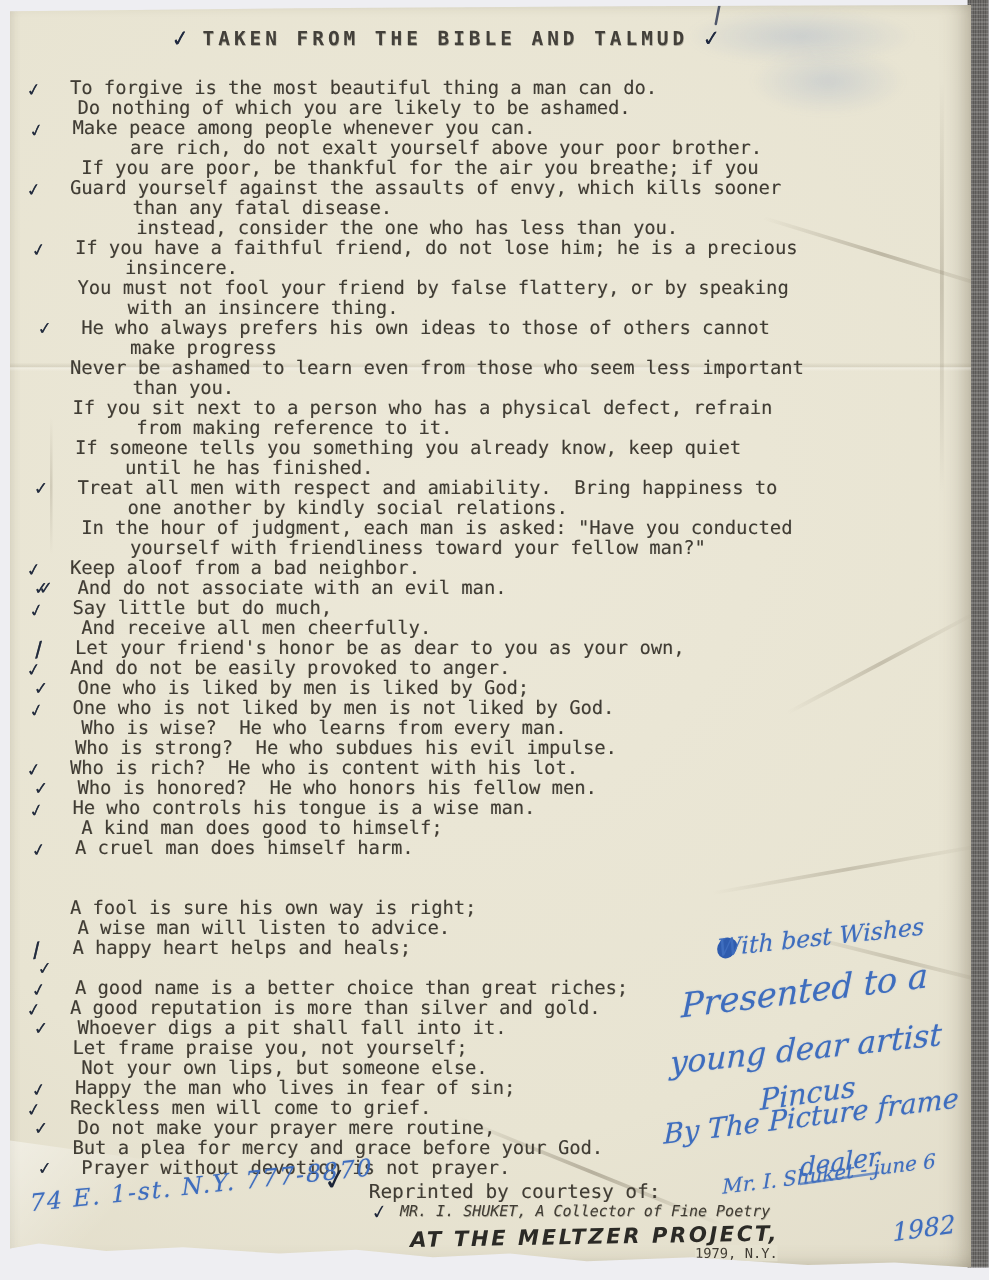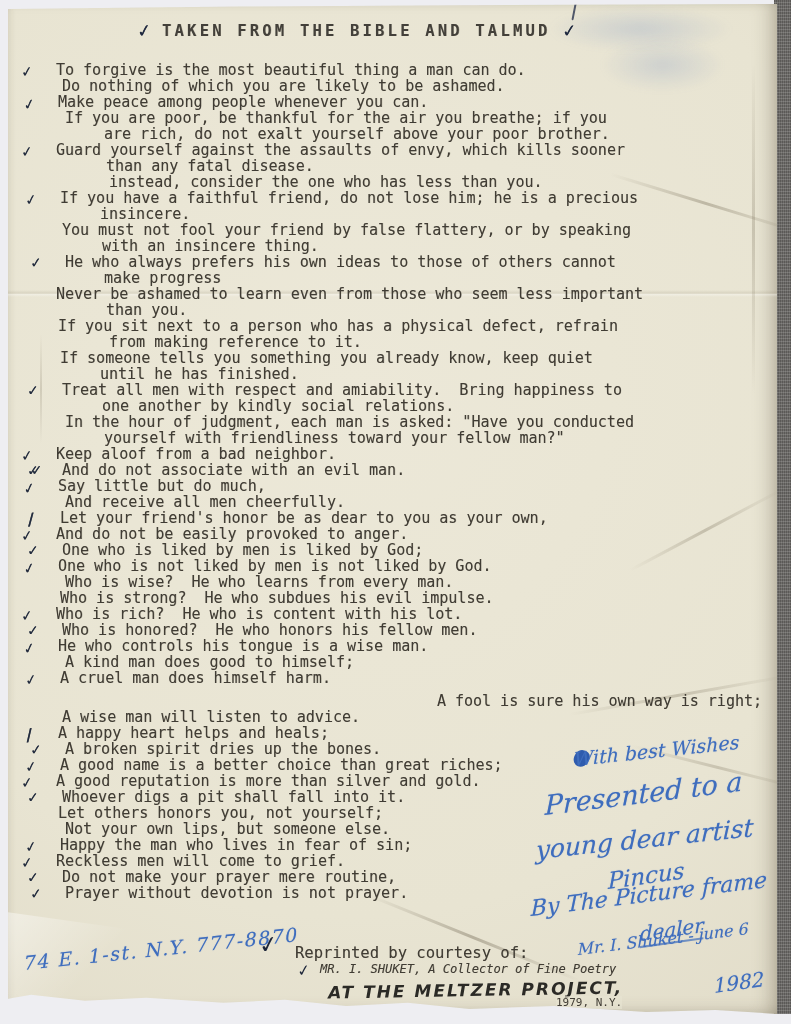--- a/index.html
+++ b/index.html
@@ -77,21 +77,21 @@
   .tcheck.left{margin-right:12px;transform:rotate(-8deg);}
   .tcheck.right{margin-left:12px;transform:rotate(-5deg);position:relative;}
   .tcheck.right::after{
     content:"";position:absolute;left:13px;top:-26px;width:2px;height:27px;
     background:#2a3450;transform:rotate(16deg);border-radius:2px;opacity:.8;
   }
 
   
   .lines{position:absolute;left:14px;top:58px;width:740px;}
   .line{display:flex;height:16px;line-height:16px;}
-  .line.gap{margin-top:7px;justify-content:flex-end;}
+  .line.gap{margin-top:32px;}
   .mark{
     flex:0 0 34px;font-size:16px;font-weight:700;color:#232c3e;line-height:15px;
     text-shadow:0 0 .5px rgba(35,44,62,.7);
   }
   .mark.double{letter-spacing:-6px;}
   .txt{
     white-space:pre;font-size:15px;color:#403c34;letter-spacing:0;
     text-shadow:.35px .35px 0 rgba(60,55,45,.32);
   }
   .line.indent .txt{margin-left:44px;}
@@ -163,27 +163,27 @@
           <span class="txt">To forgive is the most beautiful thing a man can do.</span>
         </div>
         <div class="line">
           <span class="mark" style="transform: rotate(-3deg); padding-left: 6px;"></span>
           <span class="txt">Do nothing of which you are likely to be ashamed.</span>
         </div>
         <div class="line">
           <span class="mark" style="transform: rotate(-12deg); padding-left: 2px;">✓</span>
           <span class="txt">Make peace among people whenever you can.</span>
         </div>
+        <div class="line indent">
+          <span class="mark" style="transform: rotate(-10deg); padding-left: 4px;"></span>
+          <span class="txt">are rich, do not exalt yourself above your poor brother.</span>
+        </div>
         <div class="line">
           <span class="mark" style="transform: rotate(-5deg); padding-left: 9px;"></span>
           <span class="txt">If you are poor, be thankful for the air you breathe; if you</span>
-        </div>
-        <div class="line indent">
-          <span class="mark" style="transform: rotate(-10deg); padding-left: 4px;"></span>
-          <span class="txt">are rich, do not exalt yourself above your poor brother.</span>
         </div>
         <div class="line">
           <span class="mark" style="transform: rotate(-8deg); padding-left: 0px;">✓</span>
           <span class="txt">Guard yourself against the assaults of envy, which kills sooner</span>
         </div>
         <div class="line indent">
           <span class="mark" style="transform: rotate(-3deg); padding-left: 6px;"></span>
           <span class="txt">than any fatal disease.</span>
         </div>
         <div class="line indent">
@@ -321,53 +321,56 @@
         <div class="line">
           <span class="mark" style="transform: rotate(-3deg); padding-left: 6px;"></span>
           <span class="txt">A wise man will listen to advice.</span>
         </div>
         <div class="line">
           <span class="mark" style="transform: rotate(-12deg); padding-left: 2px;">/</span>
           <span class="txt">A happy heart helps and heals;</span>
         </div>
         <div class="line">
           <span class="mark" style="transform: rotate(-5deg); padding-left: 9px;">✓</span>
-          <span class="txt">A broken spirit dries up the bones.</span>
         </div>
         <div class="line">
           <span class="mark" style="transform: rotate(-10deg); padding-left: 4px;">✓</span>
           <span class="txt">A good name is a better choice than great riches;</span>
         </div>
         <div class="line">
           <span class="mark" style="transform: rotate(-8deg); padding-left: 0px;">✓</span>
           <span class="txt">A good reputation is more than silver and gold.</span>
         </div>
         <div class="line">
           <span class="mark" style="transform: rotate(-3deg); padding-left: 6px;">✓</span>
           <span class="txt">Whoever digs a pit shall fall into it.</span>
         </div>
         <div class="line">
           <span class="mark" style="transform: rotate(-12deg); padding-left: 2px;"></span>
-          <span class="txt">Let others honors you, not yourself;</span>
+          <span class="txt">Let frame praise you, not yourself;</span>
         </div>
         <div class="line">
           <span class="mark" style="transform: rotate(-5deg); padding-left: 9px;"></span>
           <span class="txt">Not your own lips, but someone else.</span>
         </div>
         <div class="line">
           <span class="mark" style="transform: rotate(-10deg); padding-left: 4px;">✓</span>
           <span class="txt">Happy the man who lives in fear of sin;</span>
         </div>
         <div class="line">
           <span class="mark" style="transform: rotate(-8deg); padding-left: 0px;">✓</span>
           <span class="txt">Reckless men will come to grief.</span>
         </div>
         <div class="line">
           <span class="mark" style="transform: rotate(-3deg); padding-left: 6px;">✓</span>
           <span class="txt">Do not make your prayer mere routine,</span>
+        </div>
+        <div class="line">
+          <span class="mark" style="transform: rotate(-12deg); padding-left: 2px;"></span>
+          <span class="txt">But a plea for mercy and grace before your God.</span>
         </div>
         <div class="line">
           <span class="mark" style="transform: rotate(-5deg); padding-left: 9px;">✓</span>
           <span class="txt">Prayer without devotion is not prayer.</span>
         </div>
       </div>
 
     <span class="fcheck1">✓</span>
     <span class="fline1">Reprinted by courtesy of:</span>
     <span class="fcheck2">✓</span>

